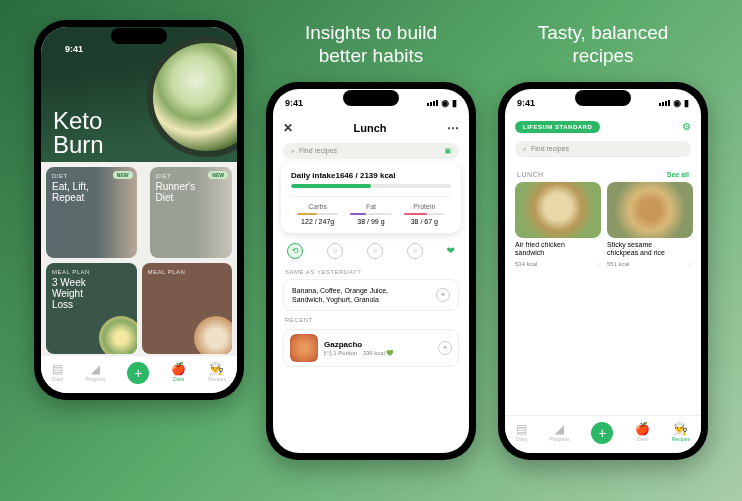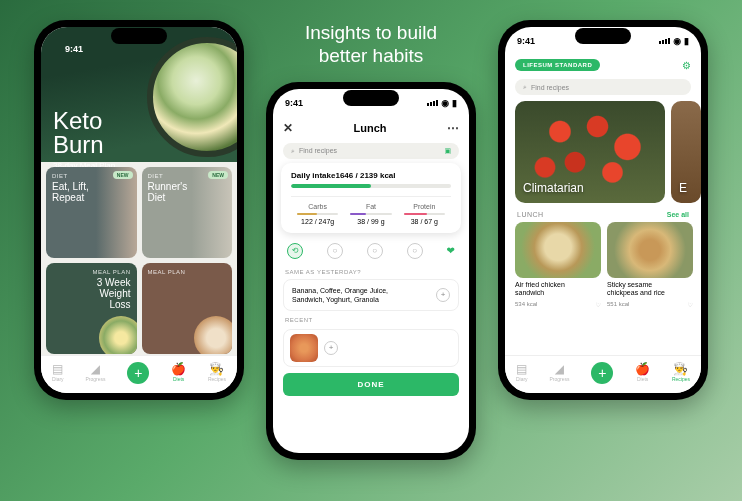--- a/index.html
+++ b/index.html
@@ -135,22 +135,22 @@
   right: 4px;
   background: #c8e8c8;
   color: #2a6b3e;
   font-size: 5px;
   padding: 1px 4px;
   border-radius: 6px;
   z-index: 2;
   font-weight: 600;
 }
 .diet1 { background: linear-gradient(to right,#5a6a6a 55%,#b8a898 100%); }
-.diet2 { background: linear-gradient(to right,#9aa096 55%,#c8c4b8 100%); }
-.meal1 { background: #3a5648; text-align: right; }
+.diet2 { background: linear-gradient(to right,#9aa096 55%,#c8c4b8 100%); margin-left: 8px; }
+.meal1 { background: #3a5648; }
 .meal2 { background: #7a5a4a; }
 .p1-food-circ {
   position: absolute;
   right: -6px;
   bottom: -6px;
   width: 44px;
   height: 44px;
   border-radius: 50%;
 }
 .meal1 .p1-food-circ { background: radial-gradient(circle,#f5e8a0 20%,#8aab65 55%,#d8c878 80%); }
@@ -567,55 +567,51 @@
         <div style="color:#2cb867;font-size:10px">❤</div>
       </div>
       <div class="p2-section-label">SAME AS YESTERDAY?</div>
       <div class="p2-yest-item">
         <span>Banana, Coffee, Orange Juice,<br>Sandwich, Yoghurt, Granola</span>
         <span class="p2-plus-add">+</span>
       </div>
       <div class="p2-section-label">RECENT</div>
       <div class="p2-recent-item">
         <div class="p2-recent-img"></div>
+        <div class="p2-recent-txt">
+          <div class="p2-recent-name">Gazpacho</div>
+          <div class="p2-recent-meta">🍽 1 Portion · 336 kcal 💚</div>
+        </div>
         <span class="p2-plus-add">+</span>
       </div>
-      <div class="p2-done">DONE</div>
     </div>
   </div>
 </div>
 
 <div class="phone">
+  <div class="headline">Tasty, balanced<br>recipes</div>
   <div class="device">
     <div class="notch"></div>
     <div class="screen">
       <div class="status-bar">
         <span>9:41</span>
         <span class="status-icons">
           <span><span class="sig-bar" style="height:3px;background:#000"></span><span class="sig-bar" style="height:4px;background:#000"></span><span class="sig-bar" style="height:5px;background:#000"></span><span class="sig-bar" style="height:6px;background:#000"></span></span>
           <span>◉</span>
           <span>▮</span>
         </span>
       </div>
       <div class="p3-chip-row">
         <span class="p3-chip">LIFESUM STANDARD</span>
         <span class="p3-filter-icon">⚙</span>
       </div>
       <div class="p3-search">
         <span>⌕</span>
         <span>Find recipes</span>
       </div>
-      <div class="p3-featured-row">
-        <div class="p3-featured">
-          <div class="p3-featured-title">Climatarian</div>
-        </div>
-        <div class="p3-featured partial">
-          <div class="p3-featured-title">E</div>
-        </div>
-      </div>
       <div class="p3-section-head">
         <span class="p3-section-label" style="padding:0">LUNCH</span>
         <span class="p3-seeall">See all</span>
       </div>
       <div class="p3-recipe-row">
         <div class="p3-recipe">
           <div class="p3-recipe-img r1"></div>
           <div class="p3-recipe-name">Air fried chicken<br>sandwich</div>
           <div class="p3-recipe-meta">
             <span>534 kcal</span>

